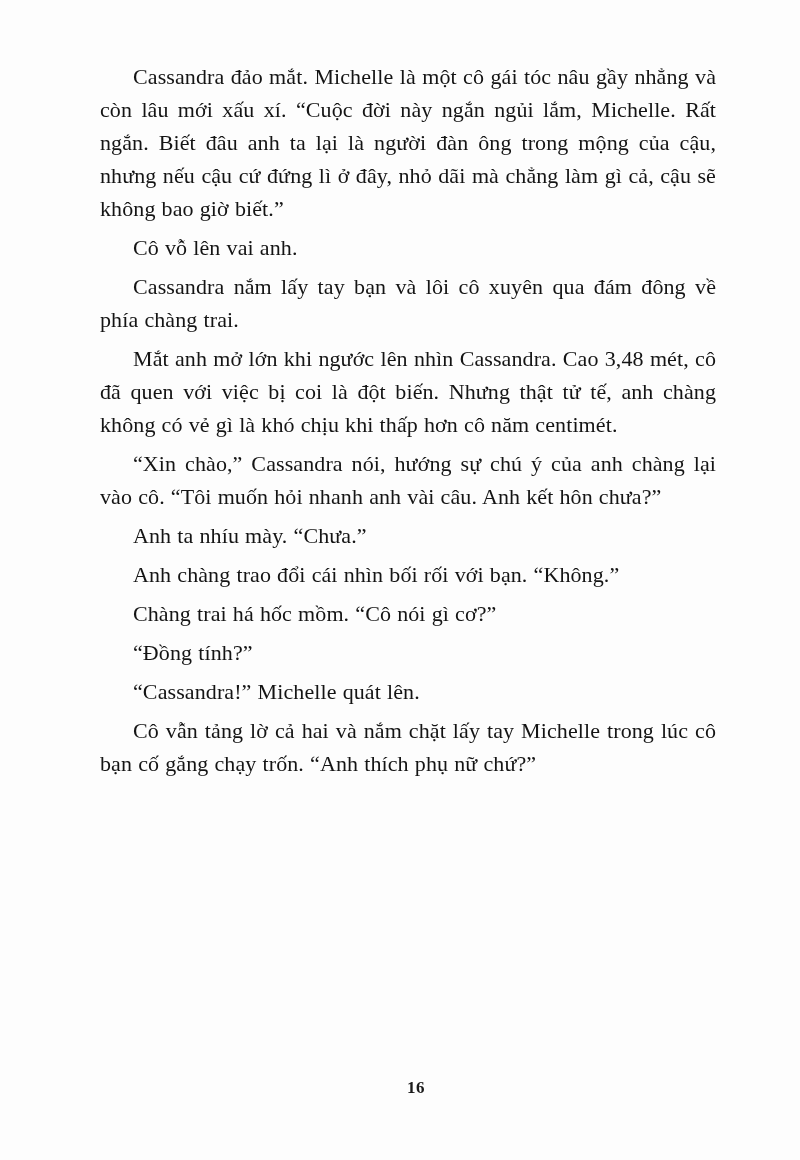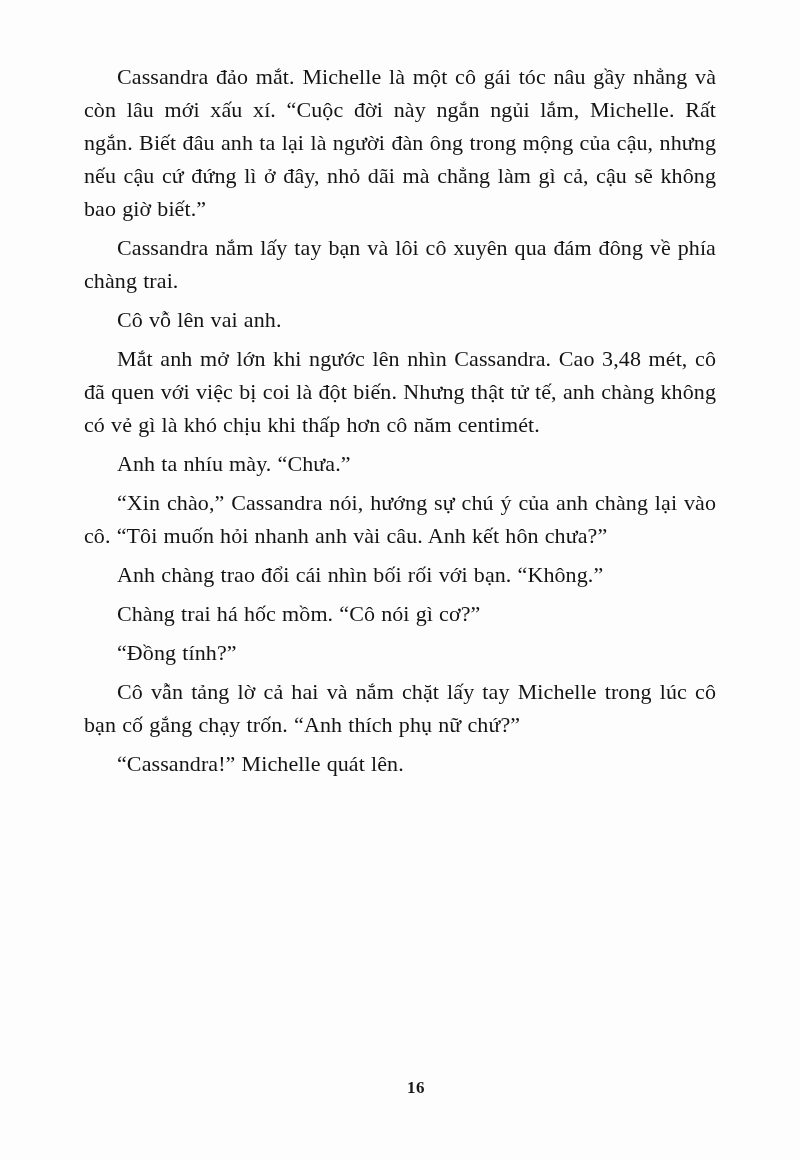--- a/index.html
+++ b/index.html
@@ -23,21 +23,21 @@
     background: #fdfdfd;
   }
   .text-block {
     position: absolute;
     top: 60px;
     left: 84px;
     width: 632px;
     color: #141414;
   }
   .text-block p {
-    margin: 0 0 6px 0;
+    margin: 0 0 6px 16px;
     font-size: 22px;
     line-height: 33px;
     text-align: justify;
     text-indent: 33px;
     text-justify: inter-word;
     letter-spacing: 0.1px;
     word-spacing: 0.5px;
   }
   .page-number {
     position: absolute;
@@ -50,25 +50,25 @@
     color: #1a1a1a;
     letter-spacing: 0.5px;
   }
 </style>
 </head>
 <body>
 
 <div class="book-page">
   <div class="text-block">
     <p>Cassandra đảo mắt. Michelle là một cô gái tóc nâu gầy nhẳng và còn lâu mới xấu xí. “Cuộc đời này ngắn ngủi lắm, Michelle. Rất ngắn. Biết đâu anh ta lại là người đàn ông trong mộng của cậu, nhưng nếu cậu cứ đứng lì ở đây, nhỏ dãi mà chẳng làm gì cả, cậu sẽ không bao giờ biết.”</p>
+    <p>Cô vỗ lên vai anh.</p>
     <p>Cassandra nắm lấy tay bạn và lôi cô xuyên qua đám đông về phía chàng trai.</p>
-    <p>Cô vỗ lên vai anh.</p>
     <p>Mắt anh mở lớn khi ngước lên nhìn Cassandra. Cao 3,48 mét, cô đã quen với việc bị coi là đột biến. Nhưng thật tử tế, anh chàng không có vẻ gì là khó chịu khi thấp hơn cô năm centimét.</p>
+    <p>“Xin chào,” Cassandra nói, hướng sự chú ý của anh chàng lại vào cô. “Tôi muốn hỏi nhanh anh vài câu. Anh kết hôn chưa?”</p>
     <p>Anh ta nhíu mày. “Chưa.”</p>
-    <p>“Xin chào,” Cassandra nói, hướng sự chú ý của anh chàng lại vào cô. “Tôi muốn hỏi nhanh anh vài câu. Anh kết hôn chưa?”</p>
     <p>Anh chàng trao đổi cái nhìn bối rối với bạn. “Không.”</p>
     <p>Chàng trai há hốc mồm. “Cô nói gì cơ?”</p>
     <p>“Đồng tính?”</p>
+    <p>“Cassandra!” Michelle quát lên.</p>
     <p>Cô vẫn tảng lờ cả hai và nắm chặt lấy tay Michelle trong lúc cô bạn cố gắng chạy trốn. “Anh thích phụ nữ chứ?”</p>
-    <p>“Cassandra!” Michelle quát lên.</p>
   </div>
   <div class="page-number">16</div>
 </div>
 
 </body></html>

